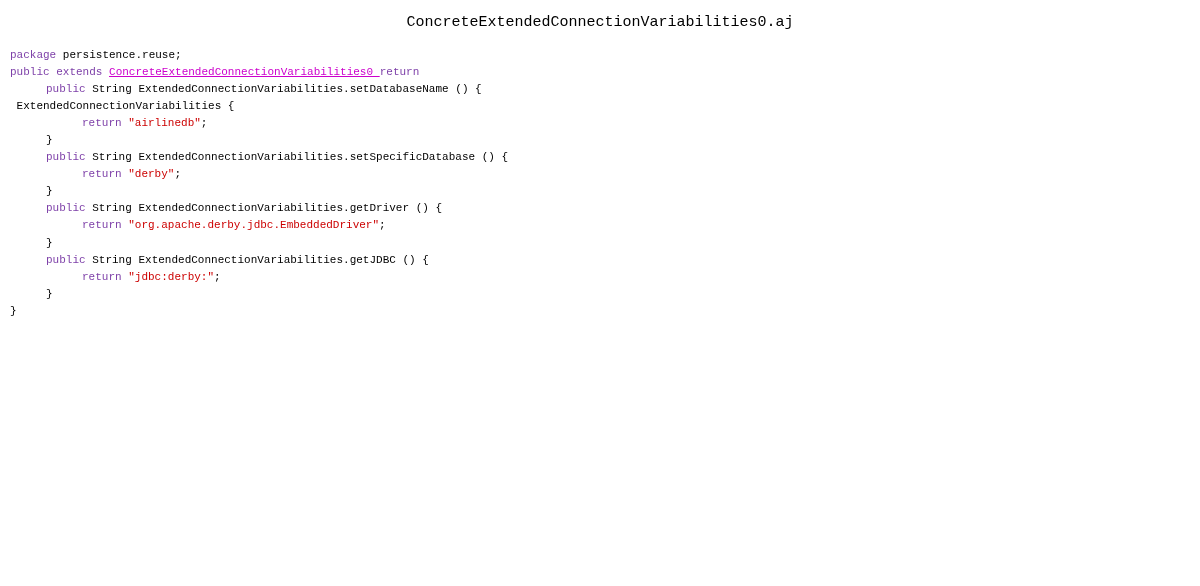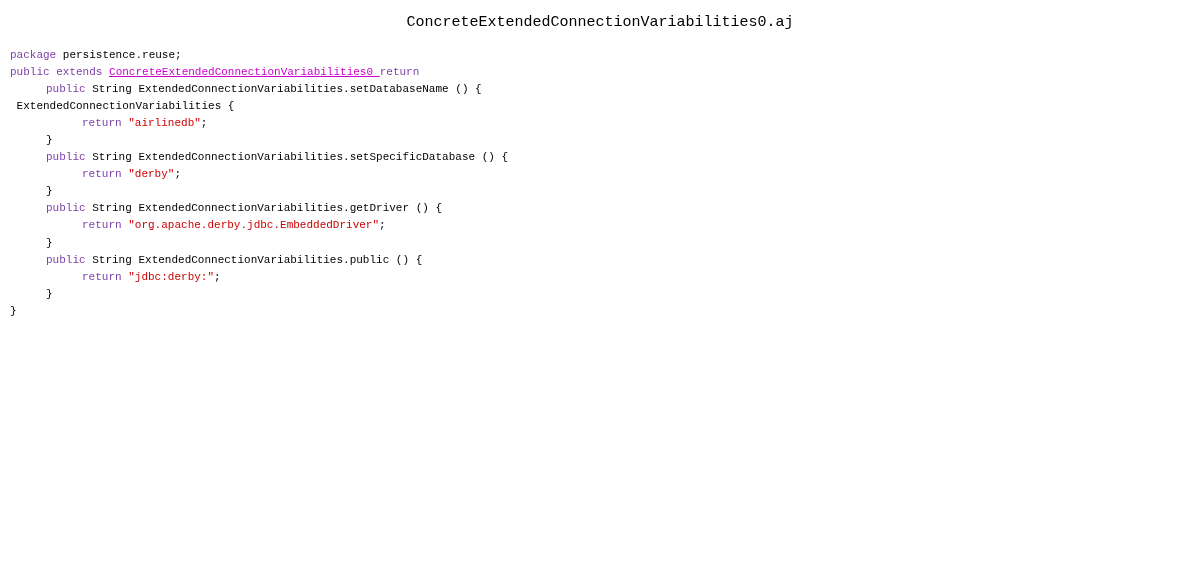--- a/index.html
+++ b/index.html
@@ -89,20 +89,20 @@
     <div class="line indent1"><span class="normal">}</span></div>
 
     <div class="line indent1"><span class="kw">public </span><span class="normal">String ExtendedConnectionVariabilities.setSpecificDatabase () {</span></div>
     <div class="line indent2"><span class="kw">return </span><span class="str">"derby"</span><span class="normal">;</span></div>
     <div class="line indent1"><span class="normal">}</span></div>
 
     <div class="line indent1"><span class="kw">public </span><span class="normal">String ExtendedConnectionVariabilities.getDriver () {</span></div>
     <div class="line indent2"><span class="kw">return </span><span class="str">"org.apache.derby.jdbc.EmbeddedDriver"</span><span class="normal">;</span></div>
     <div class="line indent1"><span class="normal">}</span></div>
 
-    <div class="line indent1"><span class="kw">public </span><span class="normal">String ExtendedConnectionVariabilities.public () {</span></div>
+    <div class="line indent1"><span class="kw">public </span><span class="normal">String ExtendedConnectionVariabilities.getJDBC () {</span></div>
     <div class="line indent2"><span class="kw">return </span><span class="str">"jdbc:derby:"</span><span class="normal">;</span></div>
     <div class="line indent1"><span class="normal">}</span></div>
 
     <div class="line"><span class="normal">}</span></div>
 
   </div>
 </div>
 
 </body></html>

